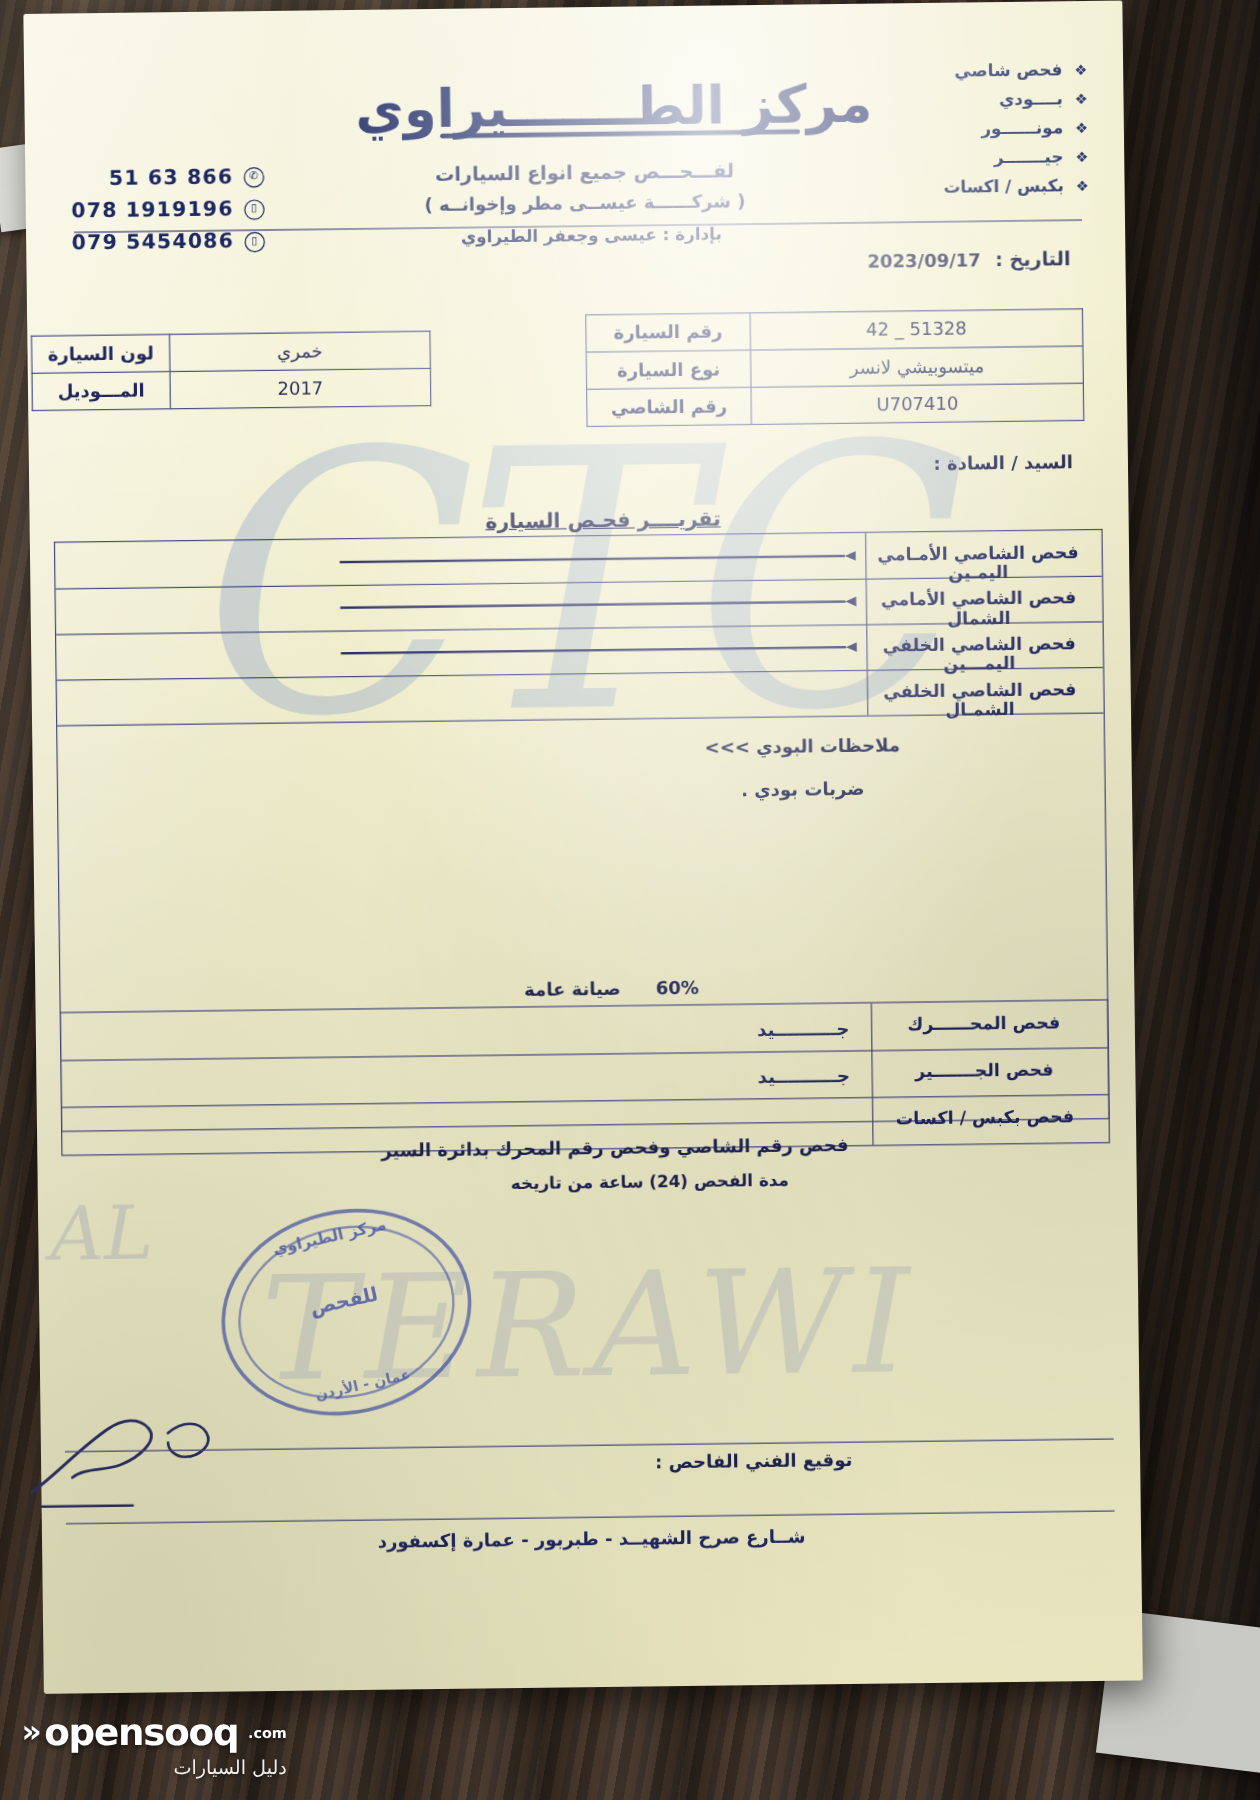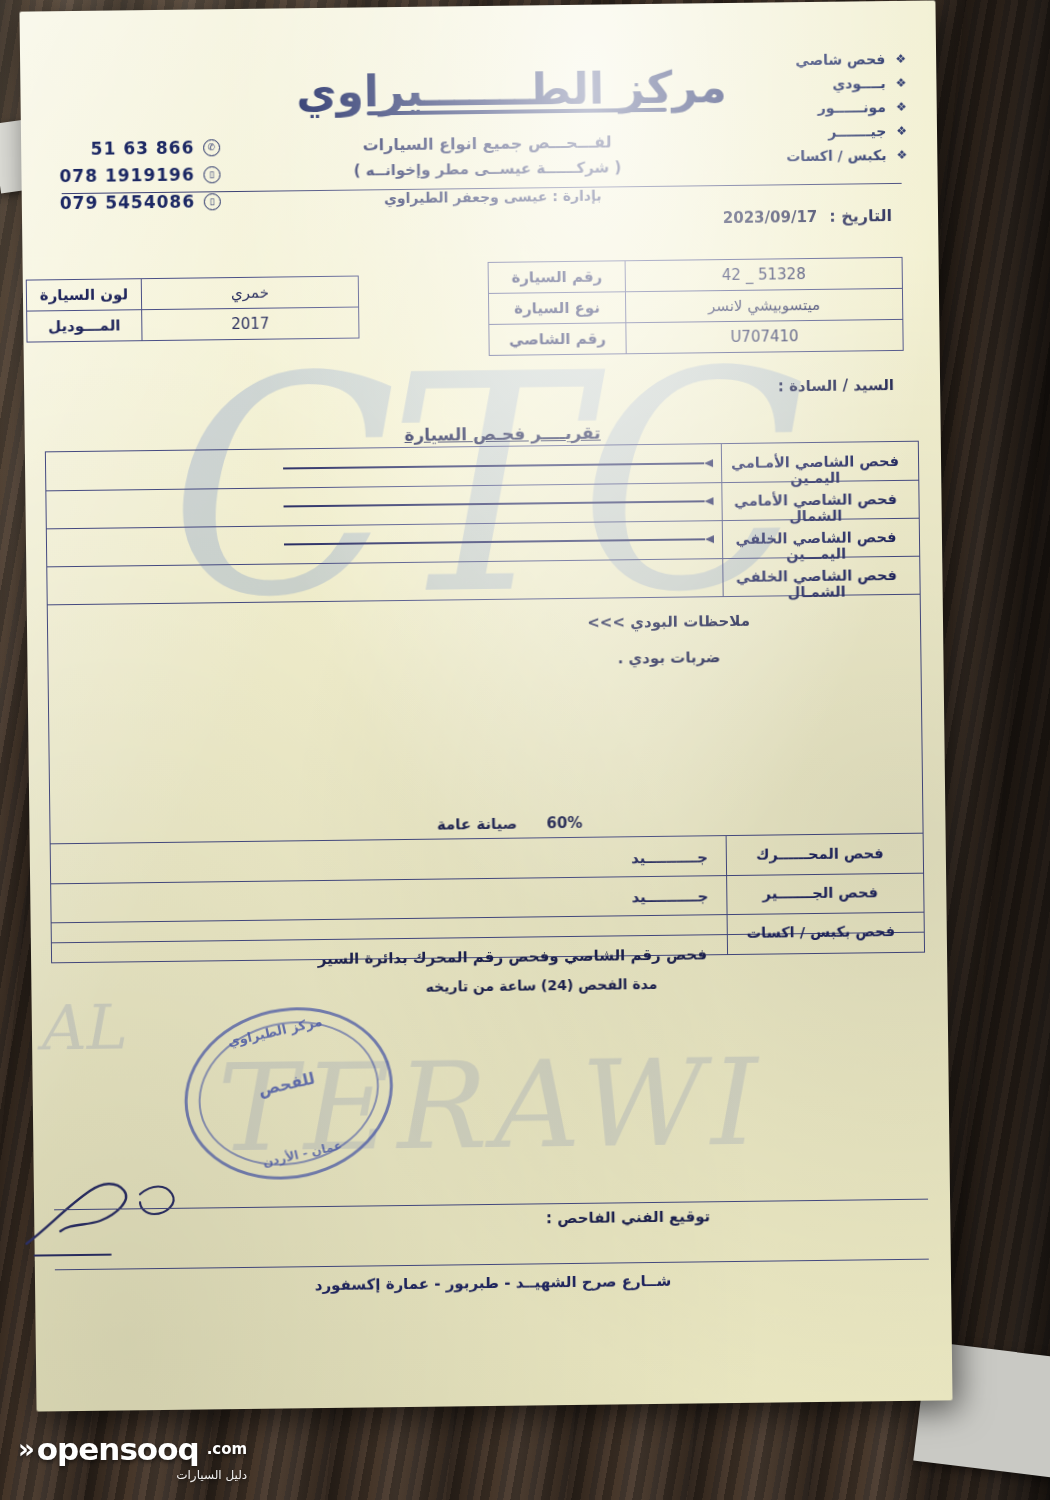--- a/index.html
+++ b/index.html
@@ -512,21 +512,21 @@
     color: #ffffff;
     letter-spacing: -6px;
   }
   .site-brand .en {
     font-size: 31px;
     font-weight: bold;
     letter-spacing: -1px;
   }
   .site-brand .sub {
     direction: rtl;
-    font-size: 12px;
+    font-size: 16px;
     margin-top: 1px;
     opacity: 0.92;
   }
 </style>
 </head>
 <body>
 
 <div class="desk"></div>
 <div class="desk-highlight"></div>
 <div class="desk-shadow-right"></div>
@@ -700,16 +700,16 @@
     <div class="footer-text">شــارع صرح الشهيــد - طبربور - عمارة إكسفورد</div>
 
   </div>
   <div class="sheet-sheen"></div>
 </div>
 
 <div class="site-brand">
   <div class="en-row">
     <span class="chev">»</span>
     <span class="en">opensooq</span>
-    <span style="font-size:15px; font-weight:bold;">.com</span>
+    <span style="font-size:12px; font-weight:bold;">.com</span>
   </div>
   <div class="sub">دليل السيارات</div>
 </div>
 
 </body></html>

